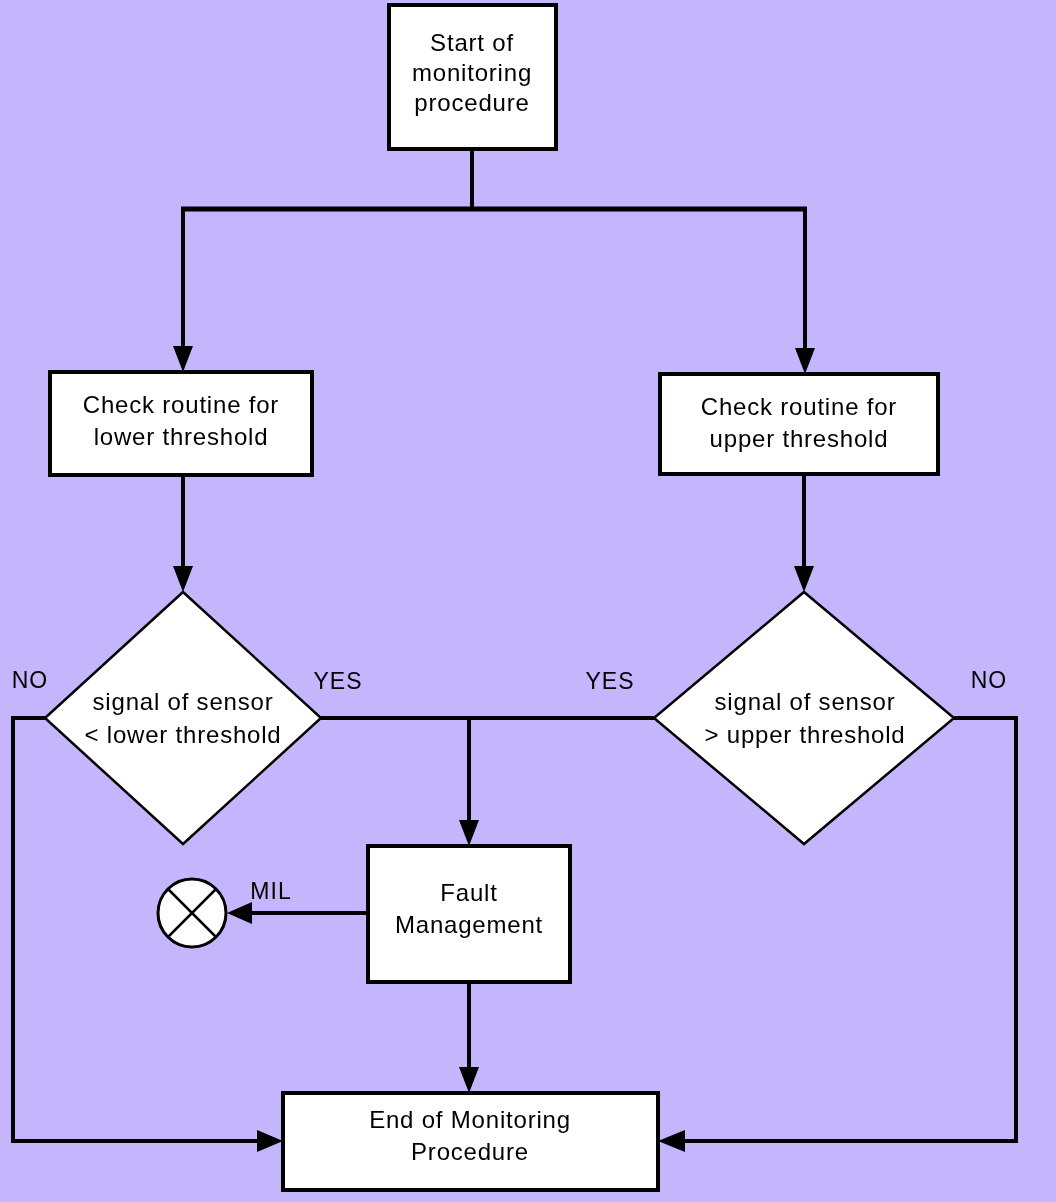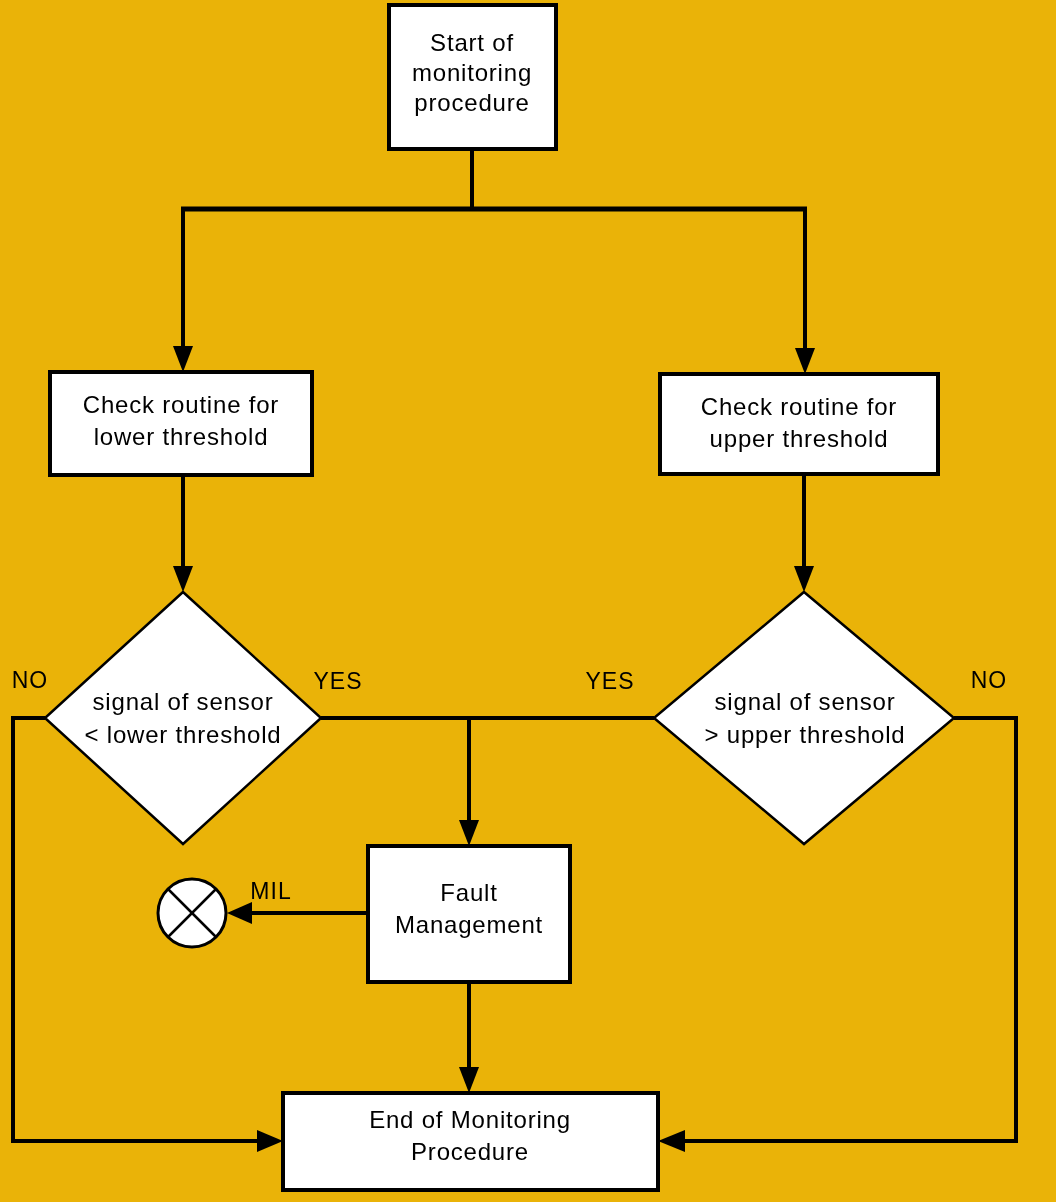--- a/index.html
+++ b/index.html
@@ -4,21 +4,21 @@
 <style>
   html, body {
     margin: 0;
     padding: 0;
     background: #ffffff;
   }
   .canvas {
     position: relative;
     width: 1056px;
     height: 1202px;
-    background: #eab308;
+    background: #c4b5fd;
   }
   svg text {
     font-family: "Liberation Sans", sans-serif;
     font-size: 24px;
     letter-spacing: 0.8px;
     fill: #000000;
   }
   svg .edge-label {
     font-size: 23px;
     letter-spacing: 1px;

